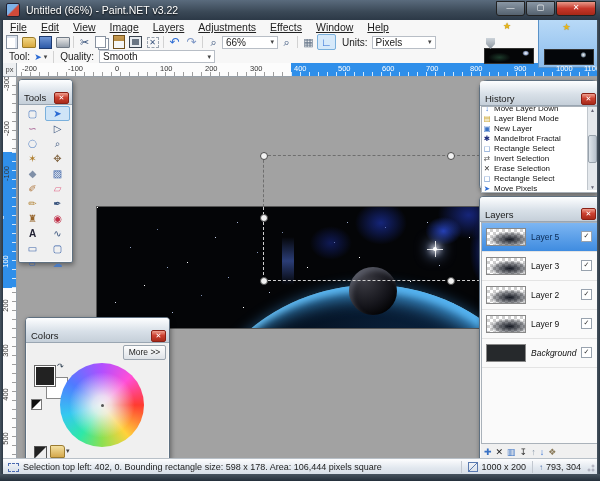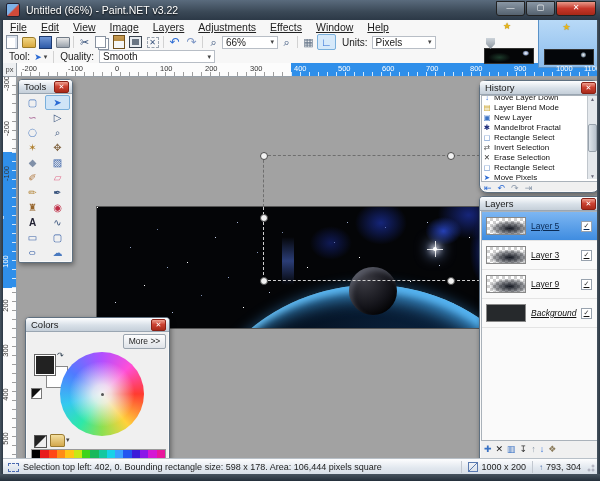--- a/index.html
+++ b/index.html
@@ -109,21 +109,21 @@
   #sel-top{left:263px;top:155px;width:217px;border-top:1px dashed #6e6e6e;}
   #sel-left1{left:263px;top:155px;height:52px;border-left:1px dashed #6e6e6e;}
   #sel-left2{left:263px;top:207px;height:73px;border-left:1px dashed #cfcfcf;}
   #sel-bottom{left:263px;top:280px;width:217px;border-top:1px dashed #cfcfcf;}
   .handle{width:6px;height:6px;border-radius:50%;background:#f2f2f2;border:1px solid #4a4a4a;z-index:2;}
   
   .palette{border:1px solid #5f7080;border-radius:4px 4px 2px 2px;background:#f0f0f0;
            box-shadow:1px 2px 5px rgba(0,0,0,.4),inset 0 0 0 1px rgba(255,255,255,.6);z-index:5;}
   .ptitle{height:13px;background:linear-gradient(#fdfeff,#d8e0e8 55%,#c5cfd9);border-bottom:1px solid #9aa6b2;
           border-radius:3px 3px 0 0;display:flex;align-items:center;justify-content:space-between;
-          font-size:9.5px;color:#1a1a1a;padding:0 3px 0 5px;}
+          font-size:9.5px;color:#1a1a1a;padding:11px 3px 0 5px;}
   .pclose{width:13px;height:10px;border-radius:2px;border:1px solid #8a2015;
           background:linear-gradient(#f0a090,#cc4232 45%,#a82a1a);color:#fff;font-size:7px;
           line-height:9px;text-align:center;}
   
   #tools-palette{left:18px;top:79px;width:53px;height:182px;}
   #toolgrid{display:grid;grid-template-columns:25px 25px;padding:1px;}
   .tool{height:15px;display:flex;align-items:center;justify-content:center;font-size:10px;color:#35507a;}
   .tool.sel{background:#cfe4f7;border:1px solid #7ab0dc;border-radius:2px;height:13px;}
   
   #history-palette{left:479px;top:80px;width:119px;height:111px;border-radius:8px;}
@@ -132,21 +132,21 @@
   .hrow:first-child{margin-top:-4px;}
   .hicon{width:10px;text-align:center;font-size:7.5px;margin-right:2px;}
   #histscroll{position:absolute;right:0;top:0;width:9px;height:83px;background:#e4e8ec;border-left:1px solid #c0c6cc;
               display:flex;flex-direction:column;justify-content:space-between;align-items:center;font-size:5px;color:#667;}
   #histthumb{width:7px;height:26px;background:linear-gradient(90deg,#dde4ea,#b8c2cc);border:1px solid #98a2ac;border-radius:2px;}
   #histnav{display:flex;gap:6px;padding:1px 4px;font-size:9px;color:#2a6ad4;align-items:center;}
   #histnav .dim{color:#8a98aa;}
   
   #layers-palette{left:479px;top:196px;width:119px;height:263px;display:flex;flex-direction:column;}
   #layerlist{background:#fafafa;border:1px solid #aab2ba;margin:0 1px;height:228px;overflow:hidden;}
-  .lrow{height:28px;display:flex;align-items:center;font-size:8.5px;color:#111;border-bottom:1px solid #e4e4e4;text-decoration:underline;}
+  .lrow{height:28px;display:flex;align-items:center;font-size:8.5px;color:#111;border-bottom:1px solid #e4e4e4;}
   .lrow.sel{background:linear-gradient(#7db6f2,#3f8ce0);color:#0a2a54;}
   .lthumb{width:38px;height:16px;margin:0 5px 0 4px;border:1px solid #888;
      background-image:radial-gradient(26px 10px at 60% 65%,rgba(8,12,22,.95),rgba(8,12,22,.35) 60%,transparent 78%),
        linear-gradient(45deg,#cfcfcf 25%,transparent 25%,transparent 75%,#cfcfcf 75%),
        linear-gradient(45deg,#cfcfcf 25%,#fff 25%,#fff 75%,#cfcfcf 75%);
      background-size:100% 100%,6px 6px,6px 6px;background-position:0 0,0 0,3px 3px;}
   .lthumb.solid{background:#26292c;}
   .lname{flex:1;}
   .lname.it{font-style:italic;}
   .lcheck{width:9px;height:9px;background:#fff;border:1px solid #98a2ae;font-size:7px;line-height:8px;
@@ -488,20 +488,25 @@
     </div>
     <div id="layerlist">
       <div class="lrow sel">
         <div class="lthumb"></div>
         <span class="lname">Layer 5</span>
         <span class="lcheck">✓</span>
       </div>
       <div class="lrow">
         <div class="lthumb"></div>
         <span class="lname">Layer 3</span>
+        <span class="lcheck">✓</span>
+      </div>
+      <div class="lrow">
+        <div class="lthumb"></div>
+        <span class="lname">Layer 2</span>
         <span class="lcheck">✓</span>
       </div>
       <div class="lrow">
         <div class="lthumb"></div>
         <span class="lname">Layer 9</span>
         <span class="lcheck">✓</span>
       </div>
       <div class="lrow">
         <div class="lthumb solid"></div>
         <span class="lname it">Background</span>

